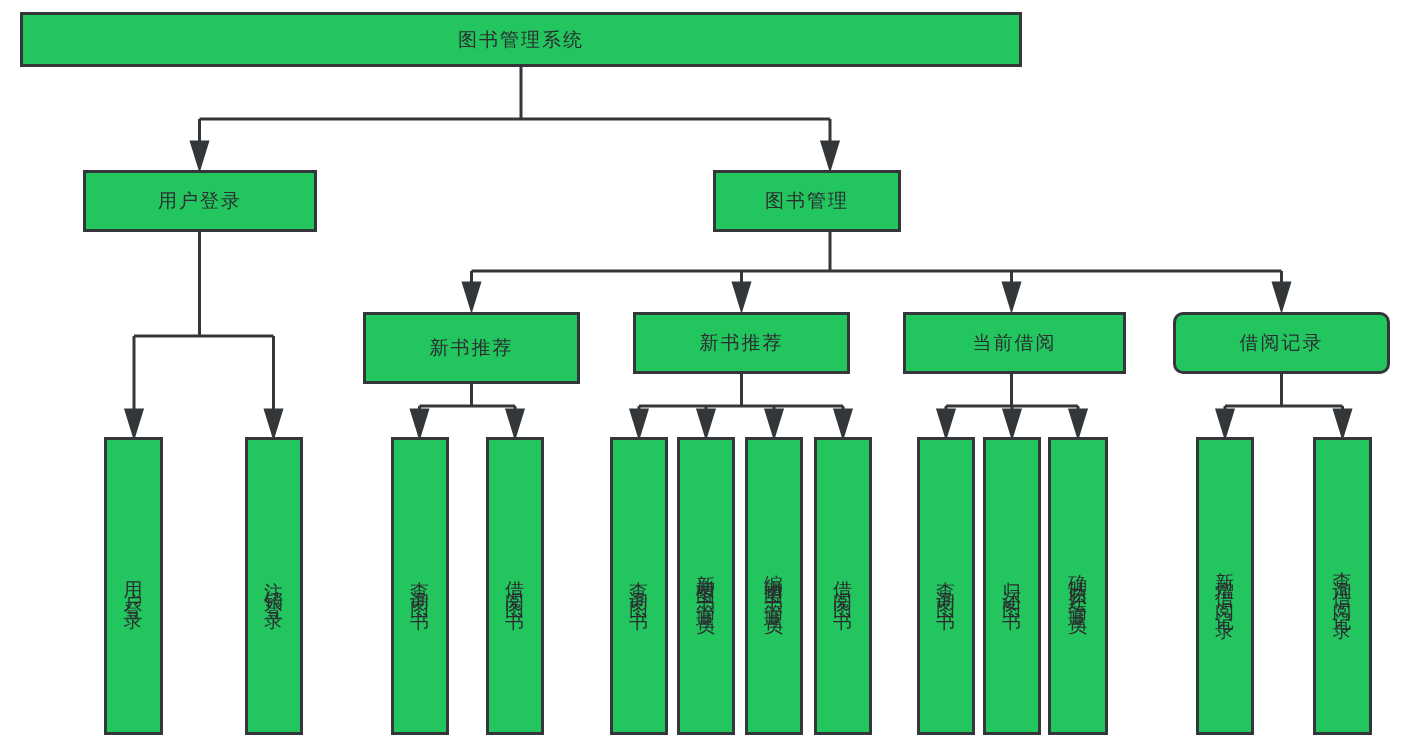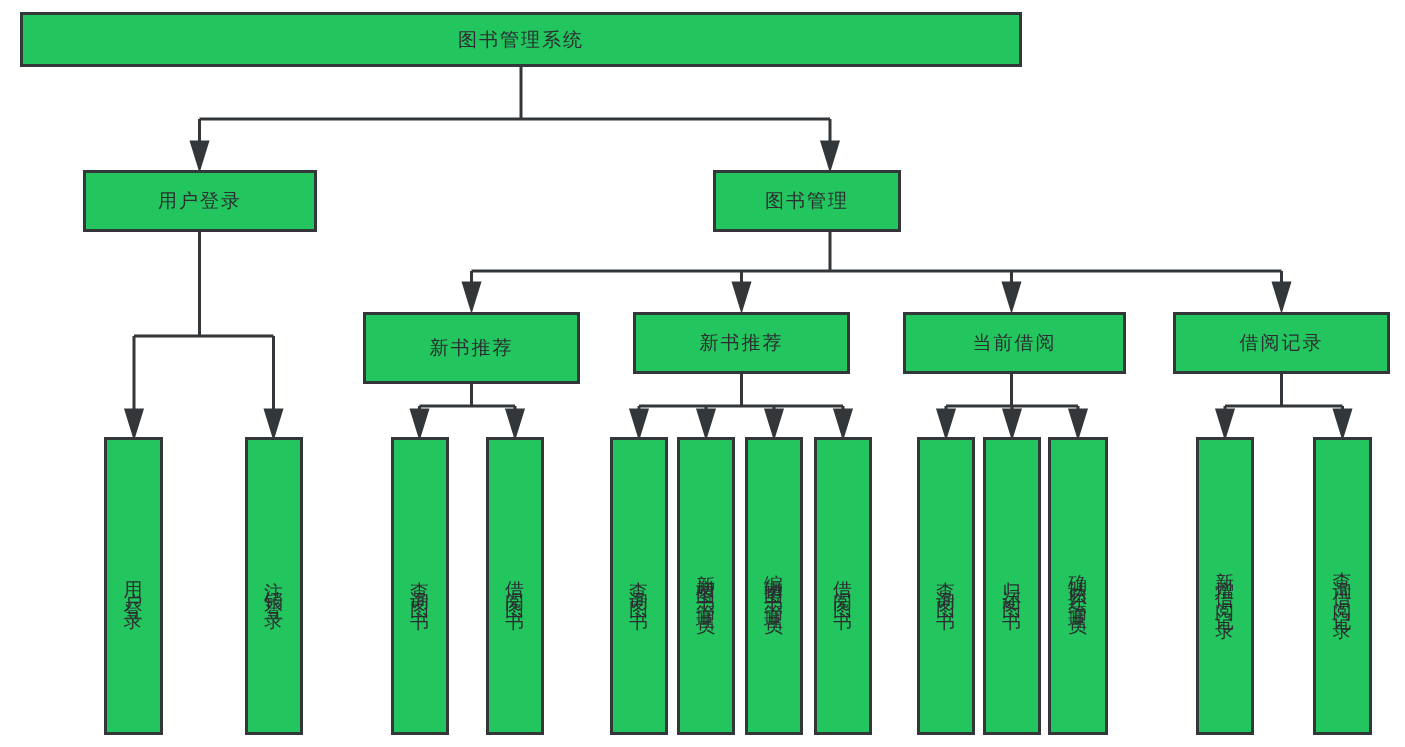--- a/index.html
+++ b/index.html
@@ -108,21 +108,21 @@
 
   <div class="node h" style="left:363px; top:312px; width:217px; height:72px;">
     <span class="lbl">新书推荐</span>
   </div>
   <div class="node h" style="left:633px; top:312px; width:217px; height:62px;">
     <span class="lbl">新书推荐</span>
   </div>
   <div class="node h" style="left:903px; top:312px; width:223px; height:62px;">
     <span class="lbl">当前借阅</span>
   </div>
-  <div class="node h" style="left:1173px; top:312px; width:217px; height:62px;">
+  <div class="node h" style="left:1173px; top:312px; width:217px; height:62px;border-radius:10px;">
     <span class="lbl">借阅记录</span>
   </div>
 
   <div class="node v" style="left:104px; top:437px; width:59px; height:298px;">
     <span class="lbl">用户登录</span>
   </div>
   <div class="node v" style="left:245px; top:437px; width:58px; height:298px;">
     <span class="lbl">注销登录</span>
   </div>
 

